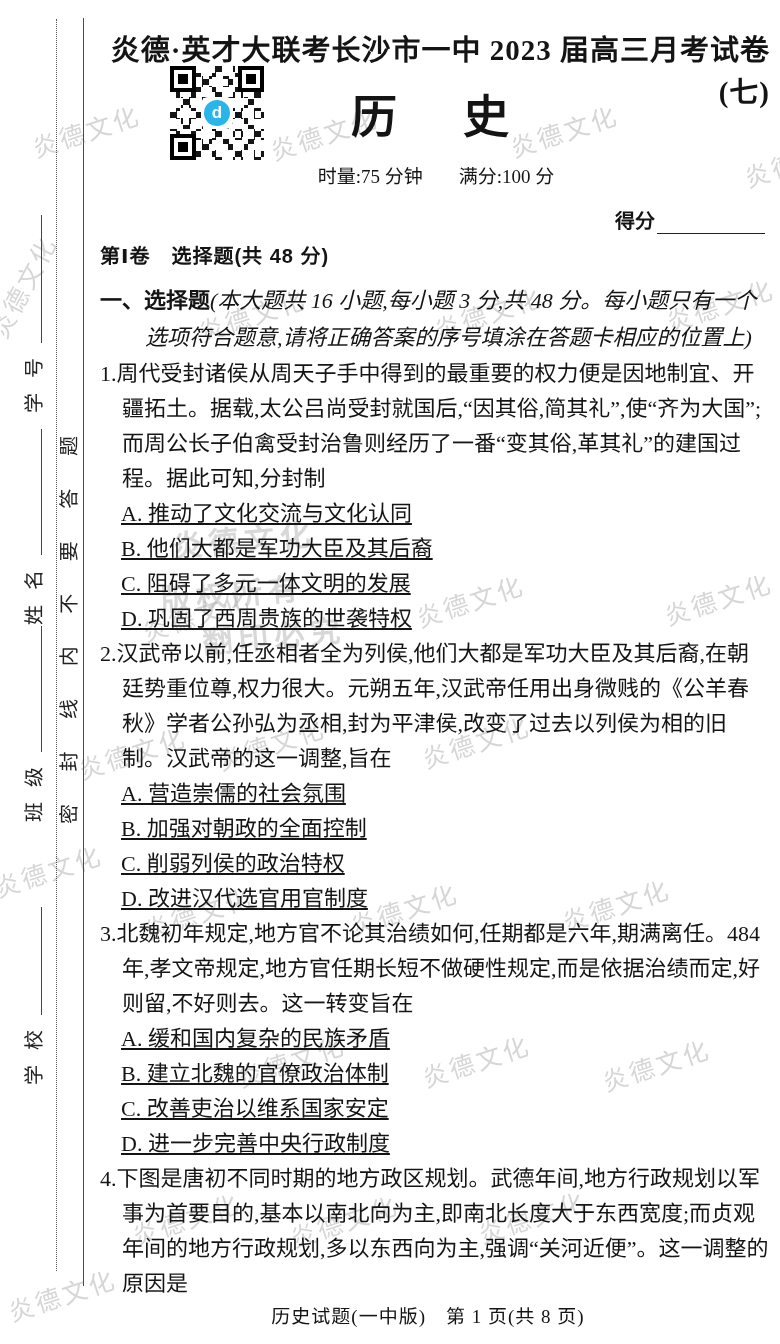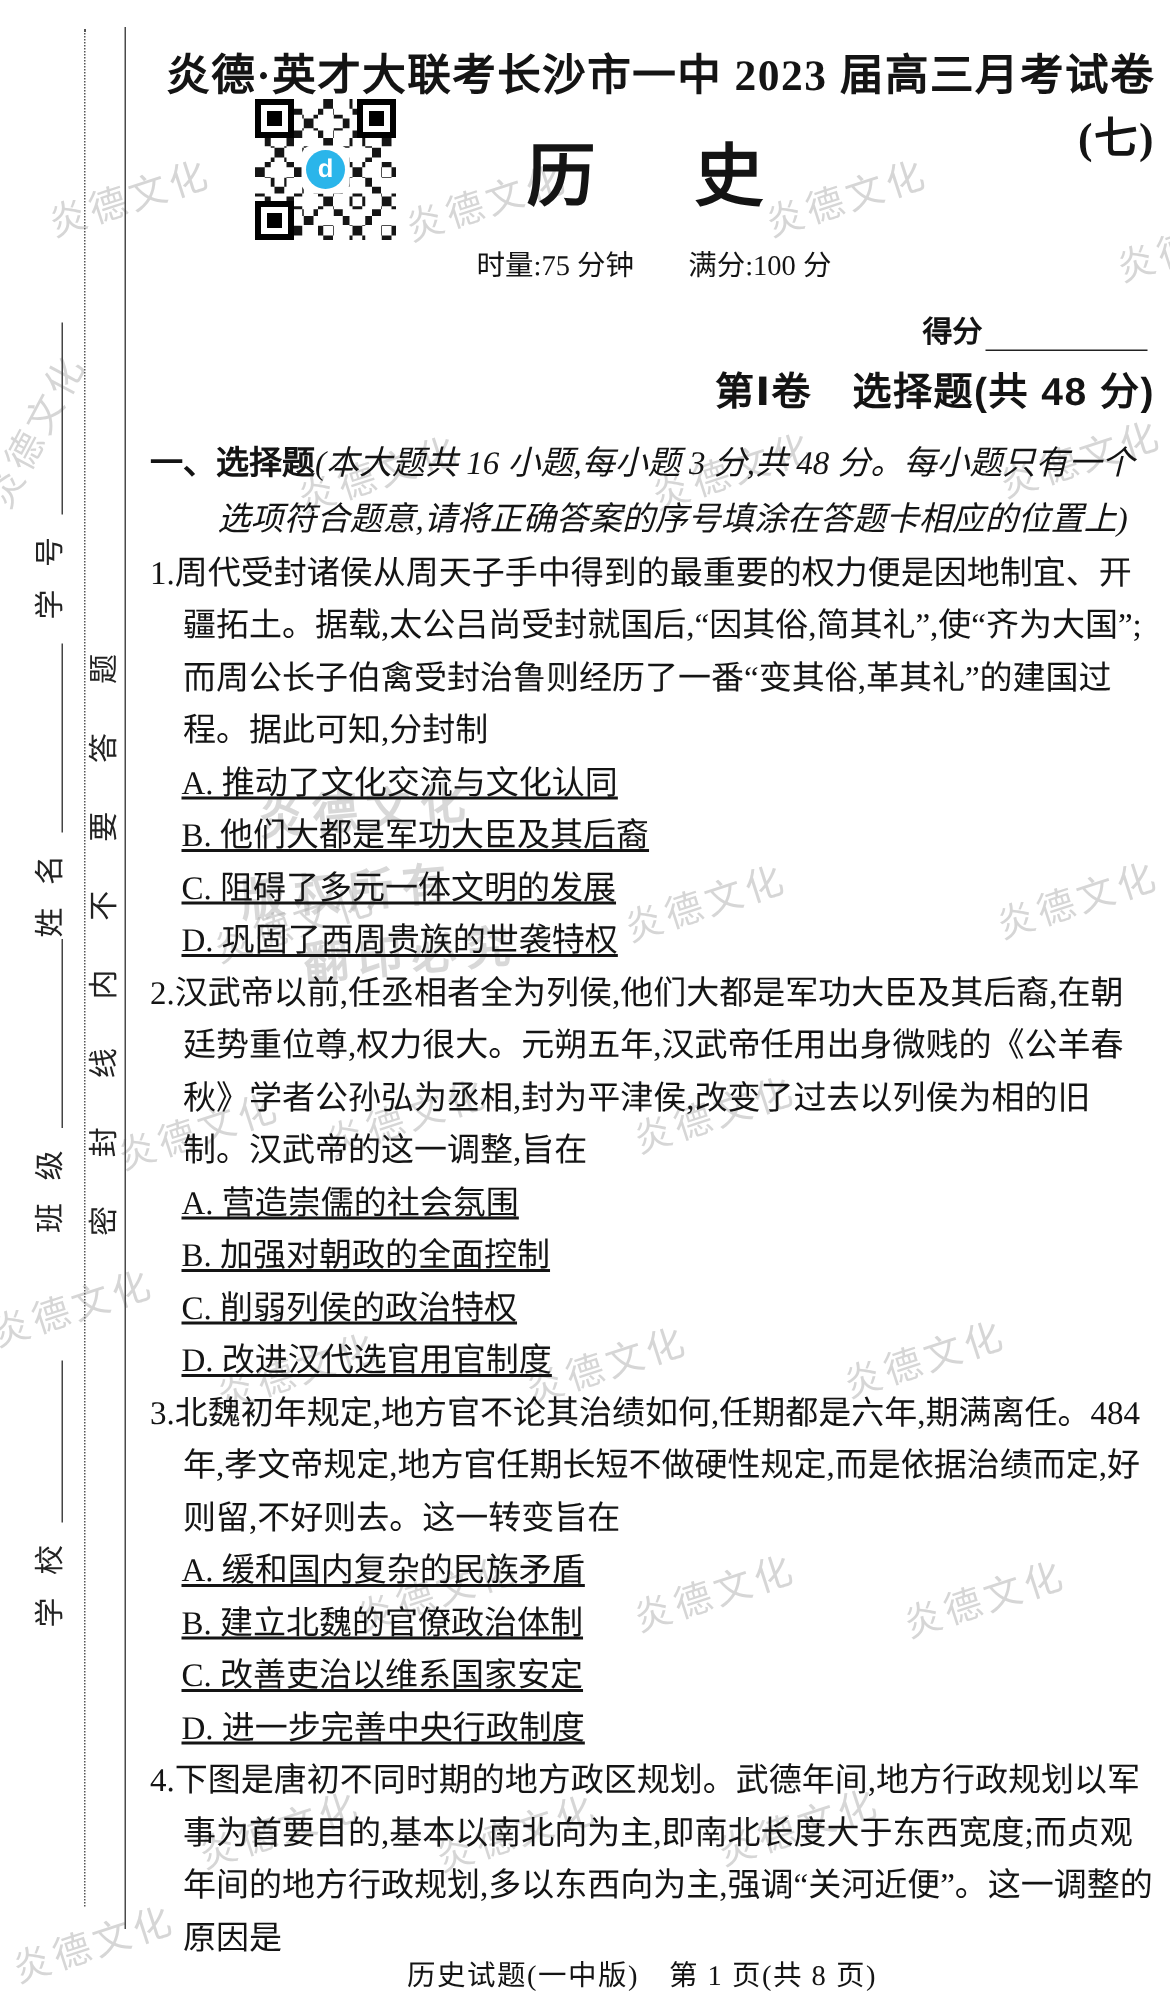--- a/index.html
+++ b/index.html
@@ -61,21 +61,21 @@
     font-size:46px; font-weight:bold; }
   .info-line { position:absolute; left:96px; top:161px; width:680px;
     display:flex; justify-content:center; gap:36px; font-size:19px; }
   .score-row { position:absolute; left:615px; top:205px; display:flex; align-items:flex-end;
     font-size:20px; font-weight:bold; }
   .score-row .uline { display:inline-block; width:108px; border-bottom:1.6px solid #222;
     height:24px; margin-left:2px; }
 
   
   .main { position:absolute; left:100px; top:240px; width:670px; }
-  .part-heading { text-align:right; font-size:26px; font-weight:bold; letter-spacing:1px; }
+  .part-heading { text-align:left; font-size:20px; font-weight:bold; letter-spacing:1px; }
   .intro { margin-top:13px; font-size:22px; line-height:37px;
     padding-left:45px; text-indent:-45px; }
   .intro .sec-label { font-weight:bold; font-family:"Liberation Sans","DejaVu Sans",sans-serif; }
   .intro .sec-ins { font-style:italic; }
   .question { font-size:22px; line-height:35px; }
   .stem { padding-left:22px; text-indent:-22px; }
   .qnum { display:inline; }
   .options { margin-left:21px;text-decoration:underline; }
   .opt { line-height:35px; }
 

